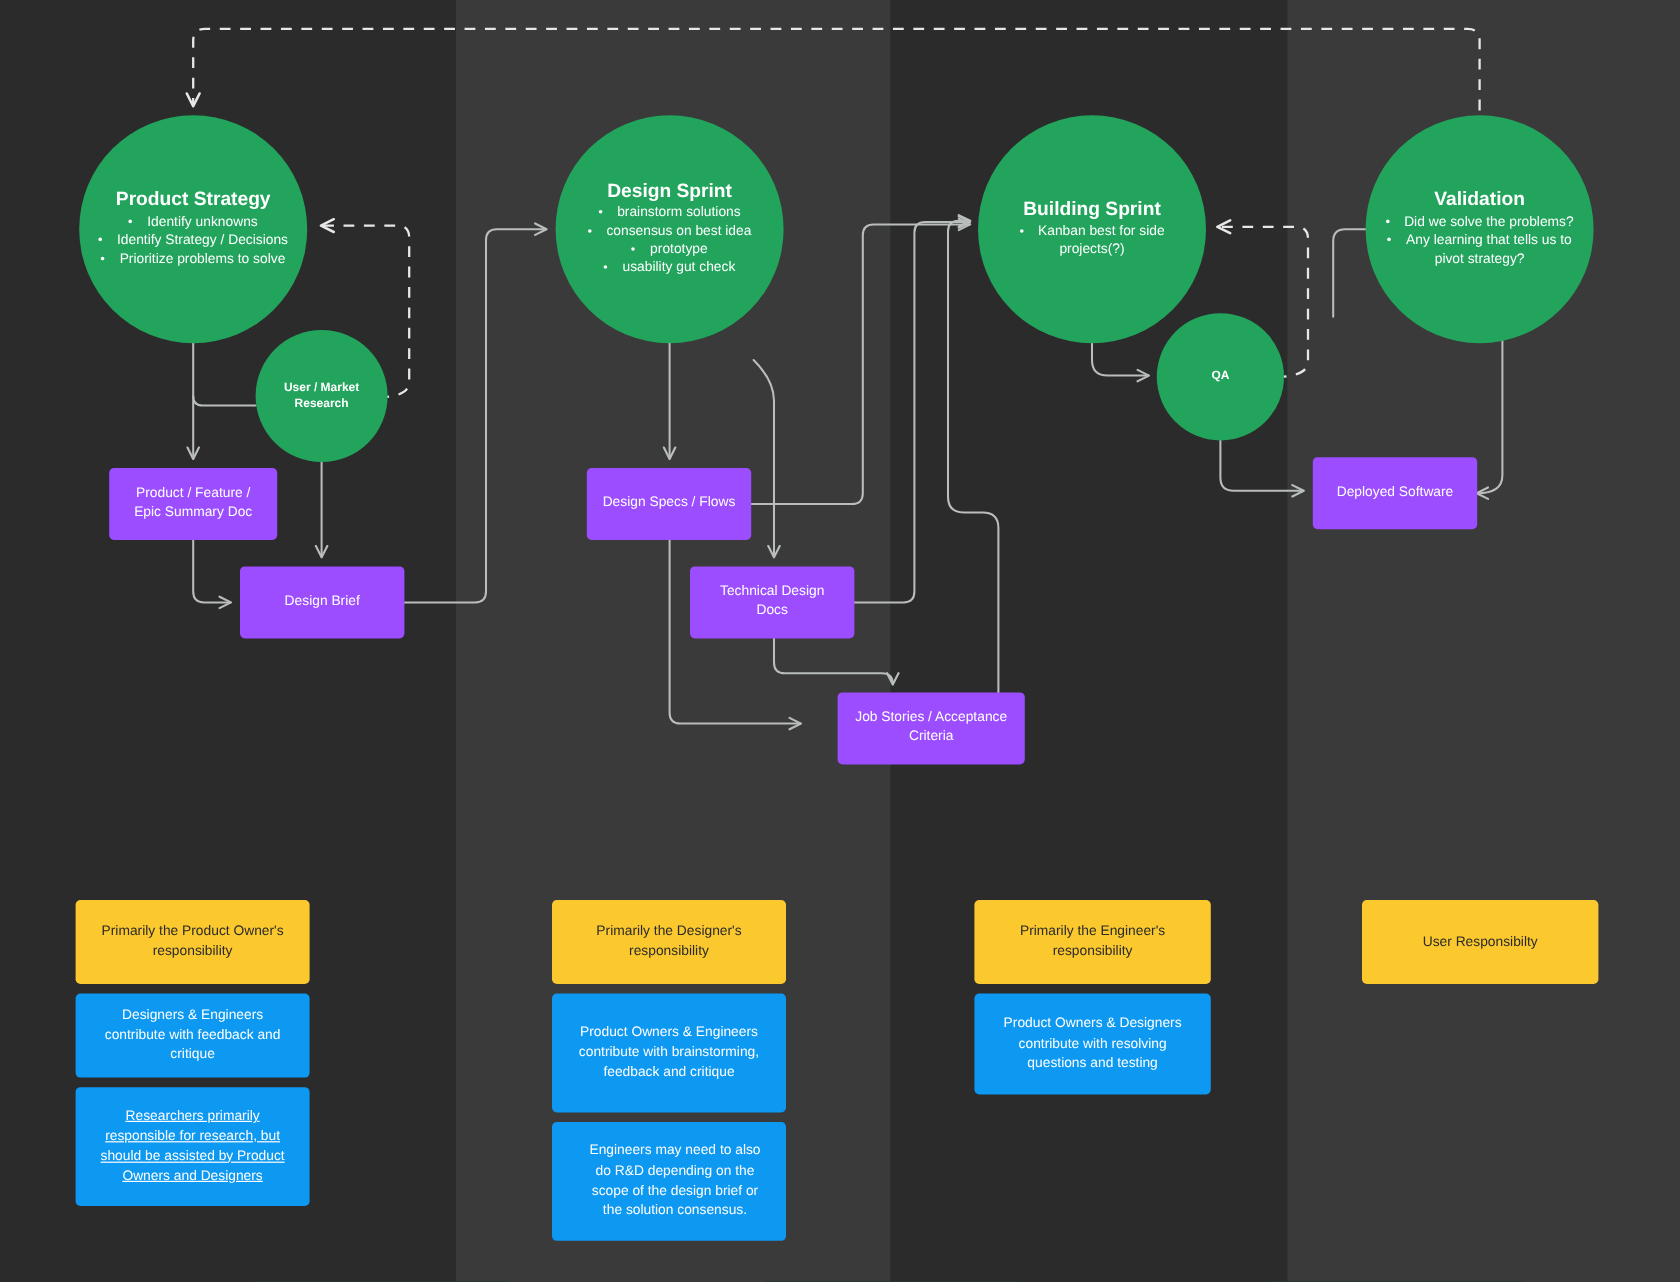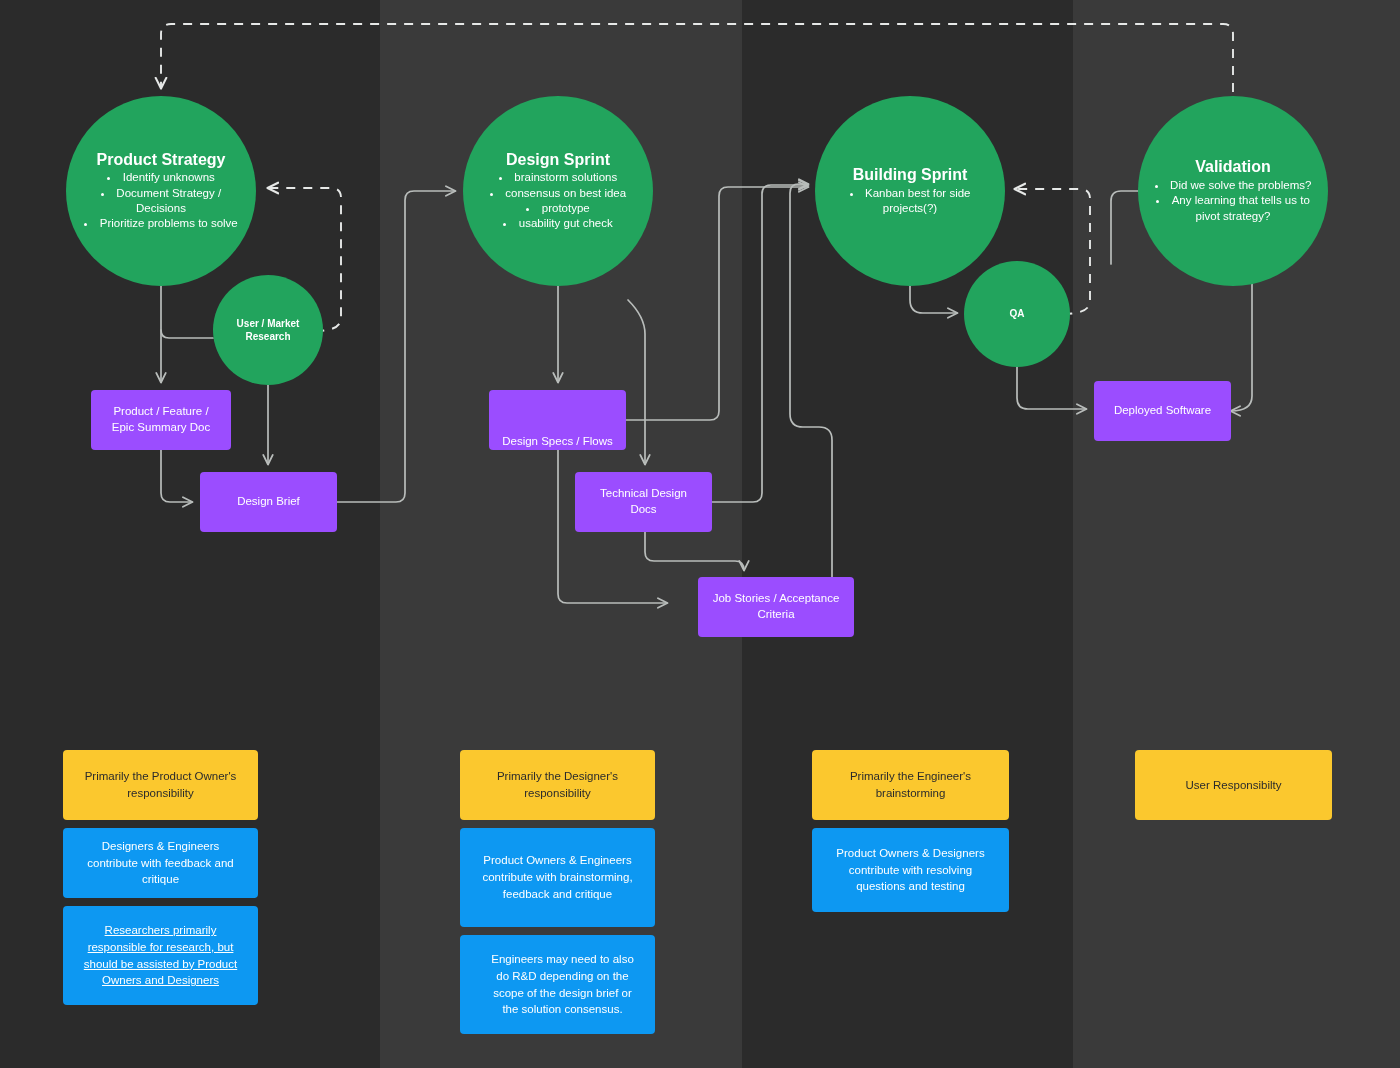--- a/index.html
+++ b/index.html
@@ -133,21 +133,21 @@
       <path d="M 315 331 Q 341 331 341 318 L 341 198 Q 341 188 331 188 L 268 188" marker-end="url(#ahd)"></path>
 
       <path d="M 1063 314 Q 1090 314 1090 301 L 1090 199 Q 1090 189 1080 189 L 1015 189" marker-end="url(#ahd)"></path>
     </g>
   </svg>
 
   <div class="node circle big" style="left:66px;top:96px;width:190px;height:190px;">
     <div class="title">Product Strategy</div>
     <ul>
       <li>Identify unknowns</li>
-      <li>Document Strategy / Decisions</li>
+      <li>Identify Strategy / Decisions</li>
       <li>Prioritize problems to solve</li>
     </ul>
   </div>
 
   <div class="node circle big" style="left:463px;top:96px;width:190px;height:190px;">
     <div class="title">Design Sprint</div>
     <ul>
       <li>brainstorm solutions</li>
       <li>consensus on best idea</li>
       <li>prototype</li>
@@ -176,21 +176,21 @@
   <div class="node circle small" style="left:964px;top:261px;width:106px;height:106px;">
     <span>QA</span>
   </div>
 
   <div class="node rect" style="left:91px;top:390px;width:140px;height:60px;">
     <span>Product / Feature / Epic Summary Doc</span>
   </div>
   <div class="node rect" style="left:200px;top:472px;width:137px;height:60px;">
     <span>Design Brief</span>
   </div>
-  <div class="node rect" style="left:489px;top:390px;width:137px;height:60px;align-items:flex-end;">
+  <div class="node rect" style="left:489px;top:390px;width:137px;height:60px;">
     <span>Design Specs / Flows</span>
   </div>
   <div class="node rect" style="left:575px;top:472px;width:137px;height:60px;">
     <span>Technical Design Docs</span>
   </div>
   <div class="node rect" style="left:698px;top:577px;width:156px;height:60px;">
     <span>Job Stories / Acceptance Criteria</span>
   </div>
   <div class="node rect" style="left:1094px;top:381px;width:137px;height:60px;">
     <span>Deployed Software</span>
@@ -210,21 +210,21 @@
     <span>Primarily the Designer's responsibility</span>
   </div>
   <div class="node legend blue" style="left:460px;top:828px;width:195px;height:99px;">
     <span>Product Owners &amp; Engineers contribute with brainstorming, feedback and critique</span>
   </div>
   <div class="node legend blue" style="left:460px;top:935px;width:195px;height:99px;padding-left:26px;">
     <span>Engineers may need to also do R&amp;D depending on the scope of the design brief or the solution consensus.</span>
   </div>
 
   <div class="node legend yellow" style="left:812px;top:750px;width:197px;height:70px;">
-    <span>Primarily the Engineer's brainstorming</span>
+    <span>Primarily the Engineer's responsibility</span>
   </div>
   <div class="node legend blue" style="left:812px;top:828px;width:197px;height:84px;">
     <span>Product Owners &amp; Designers contribute with resolving questions and testing</span>
   </div>
 
   <div class="node legend yellow" style="left:1135px;top:750px;width:197px;height:70px;">
     <span>User Responsibilty</span>
   </div>
 
 </div>

